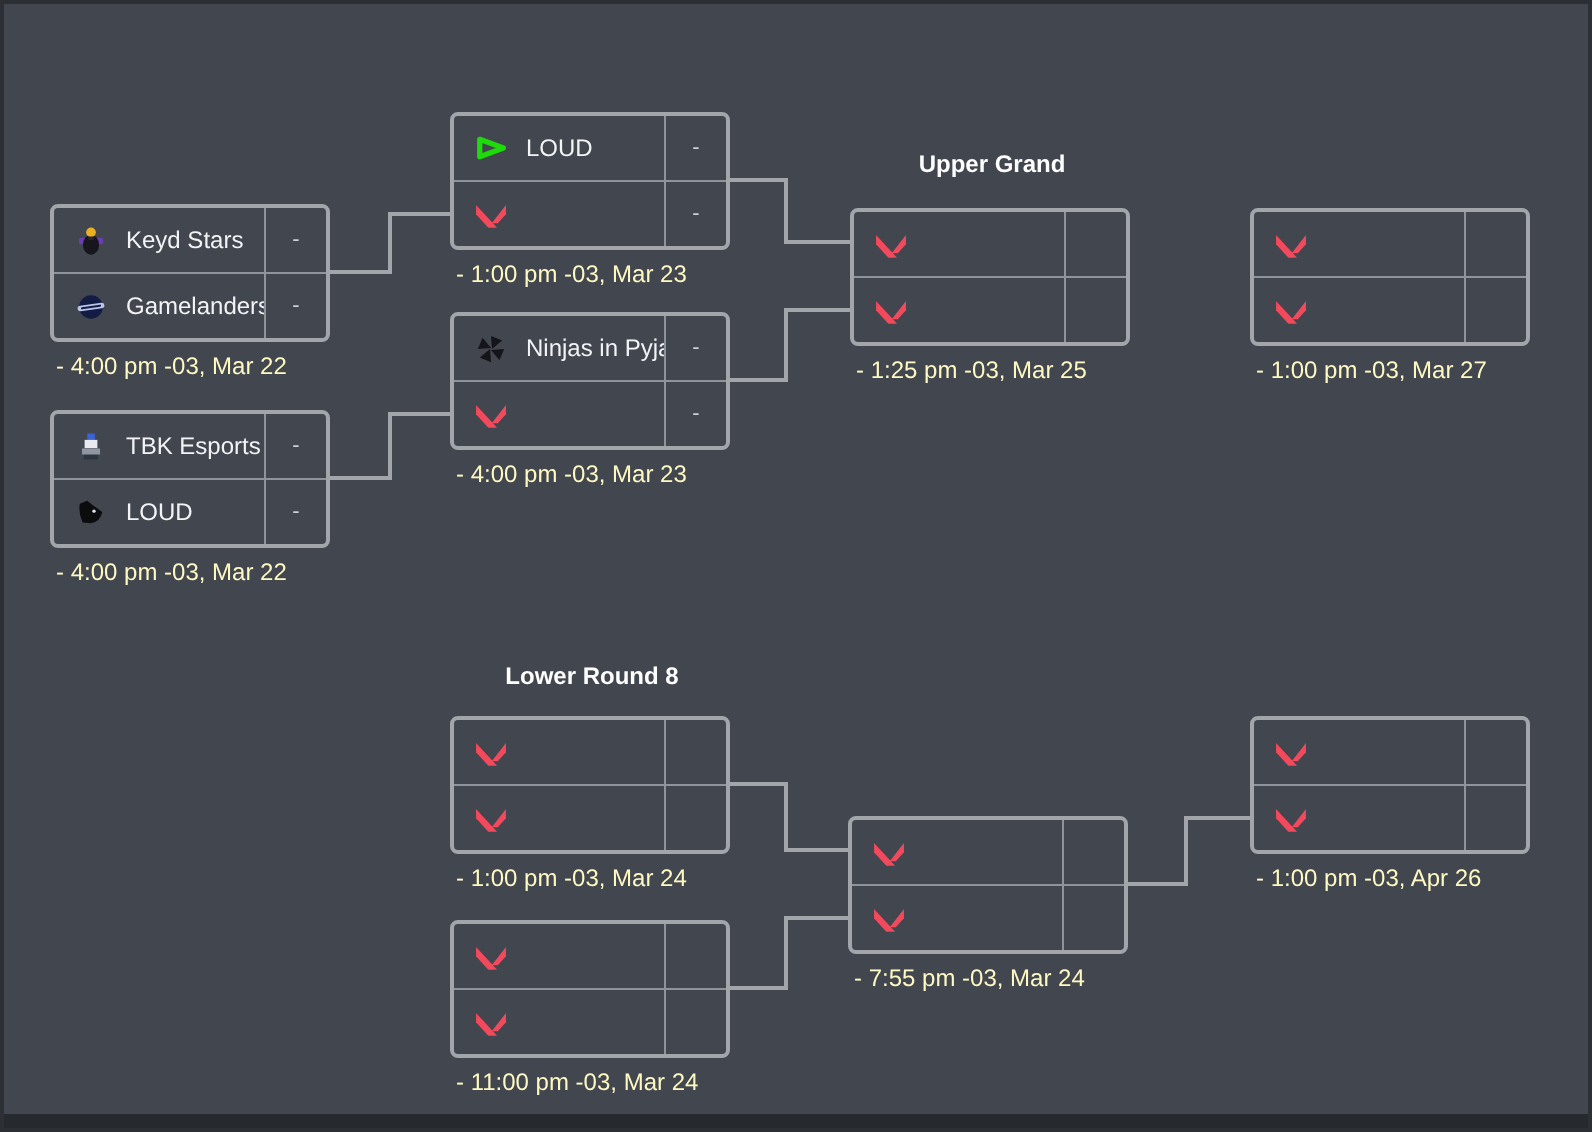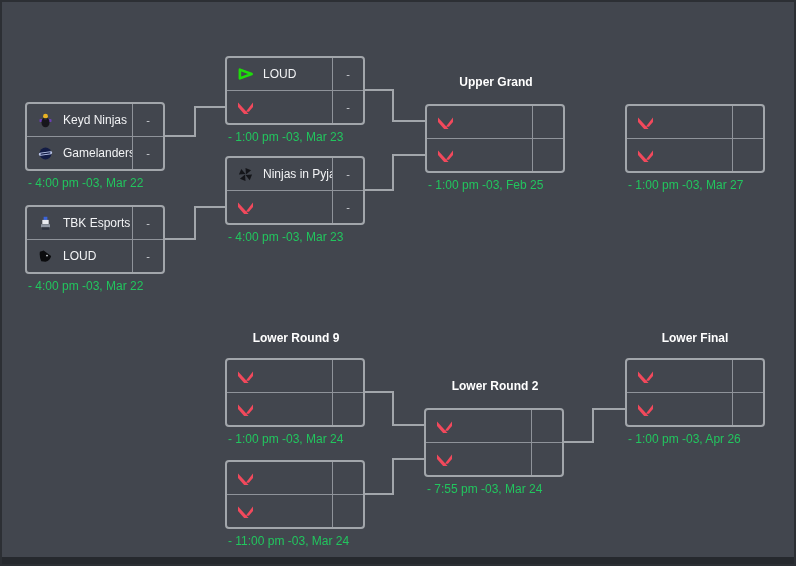--- a/index.html
+++ b/index.html
@@ -19,21 +19,21 @@
   }
   .mrow{display:flex;align-items:center;height:32px;padding-left:9px;box-sizing:border-box;}
   .mrow.r2{height:33px;border-top:1px solid #8f939a;}
   .ticon{width:19px;flex:none;display:flex;align-items:center;justify-content:center;margin-right:8px;}
   .tname{flex:1;font-size:12px;color:#f2f3f5;white-space:nowrap;overflow:hidden;min-width:0;}
   .tscore{
     flex:none;width:30px;align-self:stretch;border-left:1px solid #8f939a;
     display:flex;align-items:center;justify-content:center;
     font-size:11px;color:#cfd2d6;
   }
-  .sched{position:absolute;font-size:12px;color:#22c55e;white-space:nowrap;}
+  .sched{position:absolute;font-size:12px;color:#fef9c3;white-space:nowrap;}
   .line{position:absolute;background:#a2a6ab;}
   svg{display:block;}
 </style>
 </head>
 <body>
 
 <svg width="0" height="0" style="position:absolute">
   <defs>
     <symbol id="i-valorant" viewBox="0 0 100 75">
       <path d="M6 8 L68 75 H42 L6 35 Z" fill="#f2495c"></path>
@@ -71,32 +71,30 @@
       <path d="M15 8 L12.5 14 L8 8.5 Z" fill="#141519"></path>
       <path d="M8 15 L2 12.5 L7.5 8 Z" fill="#141519"></path>
       <path d="M1 8 L3.5 2 L8 7.5 Z" fill="#141519"></path>
     </symbol>
   </defs>
 </svg>
 
 <div class="stage">
 
   <div class="round-header" style="left:423px;top:73px">Upper Grand</div>
-  <div class="round-header" style="left:223px;top:329px">Lower Round 9</div>
-  <div class="round-header" style="left:422px;top:377px">Lower Round 2</div>
-  <div class="round-header" style="left:622px;top:329px">Lower Final</div>
+  <div class="round-header" style="left:223px;top:329px">Lower Round 8</div>
 
   <div class="match" style="left:23px;top:100px">
     <div class="mrow">
       <span class="ticon">
           <svg width="15" height="15">
             <use href="#i-keyd"></use>
           </svg>
         </span>
-      <span class="tname">Keyd Ninjas</span>
+      <span class="tname">Keyd Stars</span>
       <span class="tscore">-</span>
     </div>
     <div class="mrow r2">
       <span class="ticon">
           <svg width="15" height="15">
             <use href="#i-gamelanders"></use>
           </svg>
         </span>
       <span class="tname">Gamelanders…</span>
       <span class="tscore">-</span>
@@ -183,21 +181,21 @@
     <div class="mrow r2">
       <span class="ticon">
           <svg width="17" height="13">
             <use href="#i-valorant"></use>
           </svg>
         </span>
       <span class="tname"></span>
       <span class="tscore"></span>
     </div>
   </div>
-  <div class="sched" style="left:426px;top:176px">- 1:00 pm -03, Feb 25</div>
+  <div class="sched" style="left:426px;top:176px">- 1:25 pm -03, Mar 25</div>
 
   <div class="match" style="left:623px;top:102px">
     <div class="mrow">
       <span class="ticon">
           <svg width="17" height="13">
             <use href="#i-valorant"></use>
           </svg>
         </span>
       <span class="tname"></span>
       <span class="tscore"></span>

